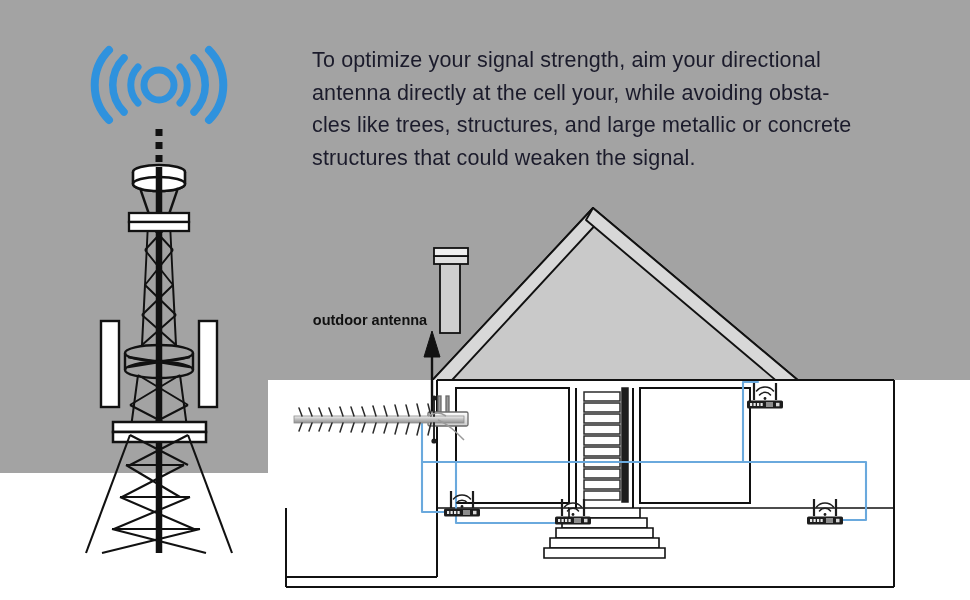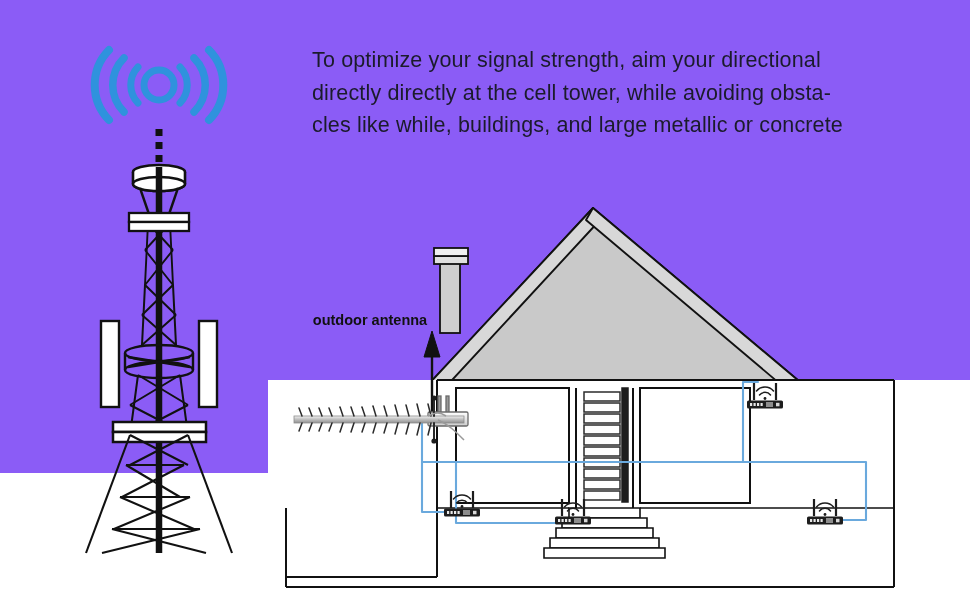--- a/index.html
+++ b/index.html
@@ -1,17 +1,17 @@
 <!DOCTYPE html>
 <html><head>
 <meta charset="utf-8">
 <style>
   html,body{margin:0;padding:0;background:#ffffff;}
   body{width:970px;height:600px;overflow:hidden;font-family:"Liberation Sans",sans-serif;}
-  #stage{position:relative;width:970px;height:473px;background:#8b5cf6;}
+  #stage{position:relative;width:970px;height:473px;background:#a3a3a3;}
 
   
   #para{
     position:absolute;left:312px;top:44px;width:588px;
     font-family:"Liberation Sans",sans-serif;
     font-size:21.5px;line-height:32.5px;
     color:#1b1b2b;
     letter-spacing:0.15px;
     text-align:justify;
     -webkit-font-smoothing:antialiased;
@@ -26,24 +26,27 @@
 </head>
 <body>
 
 <div id="stage">
 
   <div id="para">
     <span class="ln j">
       <span>To optimize your signal strength, aim your directional</span>
     </span>
     <span class="ln j">
-      <span>directly directly at the cell tower, while avoiding obsta-</span>
+      <span>antenna directly at the cell your, while avoiding obsta-</span>
     </span>
     <span class="ln j">
-      <span>cles like while, buildings, and large metallic or concrete</span>
+      <span>cles like trees, structures, and large metallic or concrete</span>
+    </span>
+    <span class="ln">
+      <span>structures that could weaken the signal.</span>
     </span>
   </div>
 
   <div class="svgwrap" style="left:60px;top:45px;">
   <svg width="210" height="520" viewBox="0 0 210 520">
 
     <g fill="none" stroke="#2f92dd" stroke-linecap="round">
       <circle cx="99" cy="40" r="15" stroke-width="7"></circle>
       <path d="M78 22 A26 26 0 0 0 78 58" stroke-width="7"></path>
       <path d="M120 22 A26 26 0 0 1 120 58" stroke-width="7"></path>

